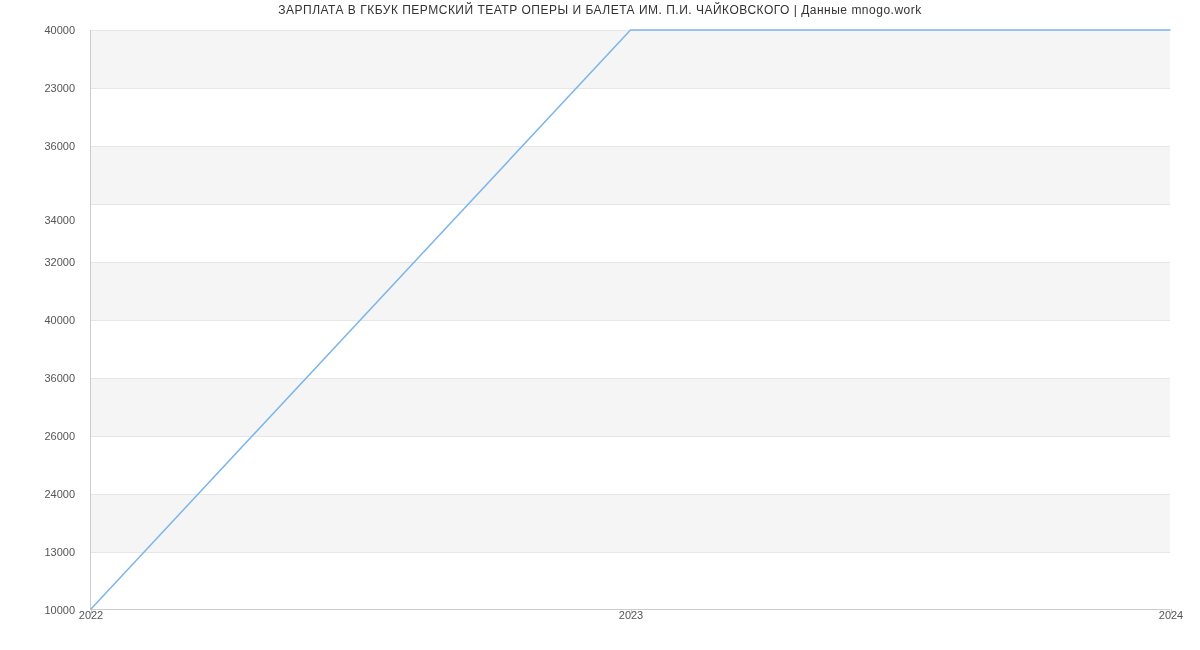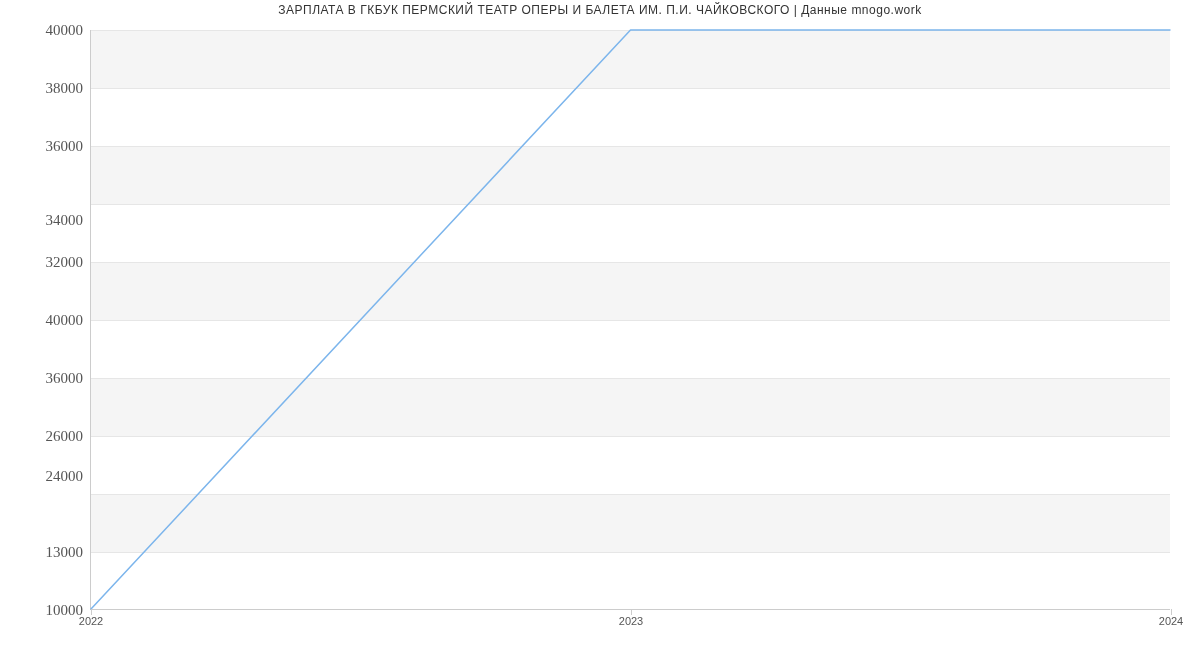--- a/index.html
+++ b/index.html
@@ -38,31 +38,29 @@
   .gridline {
     position: absolute;
     left: 0;
     width: 100%;
     height: 0;
     border-top: 1px solid #e6e6e6;
   }
   .ytick {
     position: absolute;
     right: 100%;
-    margin-right: 8px;
-    font-size: 15px;
+    margin-right: 16px;
+    font-size: 11px;
     color: #555;
     transform: translateY(-50%);
     white-space: nowrap;
-    font-family: Liberation Serif, serif;
   }
   .xtick {
     position: absolute;
     top: 100%;
-    margin-top: 6px;
     font-size: 11px;
     color: #555;
     transform: translateX(-50%);
     white-space: nowrap;
   }
   .xtickmark {
     position: absolute;
     top: 100%;
     width: 0;
     height: 6px;
@@ -103,28 +101,28 @@
     <div class="gridline" style="top: 174px;"></div>
     <div class="gridline" style="top: 116px;"></div>
     <div class="band" style="top: 0px; height: 58px;"></div>
     <div class="gridline" style="top: 58px;"></div>
     <div class="gridline" style="top: 0px;"></div>
     <svg class="line-layer" id="lineLayer" viewBox="0 0 1080 580" preserveAspectRatio="none">
       <path d="M0 580 L540 0 L1080 0" class="series-line" stroke="#7cb5ec"></path>
     </svg>
 <div class="ytick" style="top: 580px;">10000</div>
     <div class="ytick" style="top: 522px;">13000</div>
-    <div class="ytick" style="top: 446px;">24000</div>
+    <div class="ytick" style="top: 464px;">24000</div>
     <div class="ytick" style="top: 406px;">26000</div>
     <div class="ytick" style="top: 348px;">36000</div>
     <div class="ytick" style="top: 290px;">40000</div>
     <div class="ytick" style="top: 232px;">32000</div>
     <div class="ytick" style="top: 190px;">34000</div>
     <div class="ytick" style="top: 116px;">36000</div>
-    <div class="ytick" style="top: 58px;">38000</div>
+    <div class="ytick" style="top: 58px;">23000</div>
     <div class="ytick" style="top: 0px;">40000</div>
     <div class="xtickmark" style="left: 0px;"></div>
     <div class="xtick" style="left: 0px;">2022</div>
     <div class="xtickmark" style="left: 540px;"></div>
     <div class="xtick" style="left: 540px; text-align: center;">2023</div>
     <div class="xtickmark" style="left: 1080px;"></div>
     <div class="xtick" style="left: 1080px;">2024</div>
   </div>
 
 </body></html>

